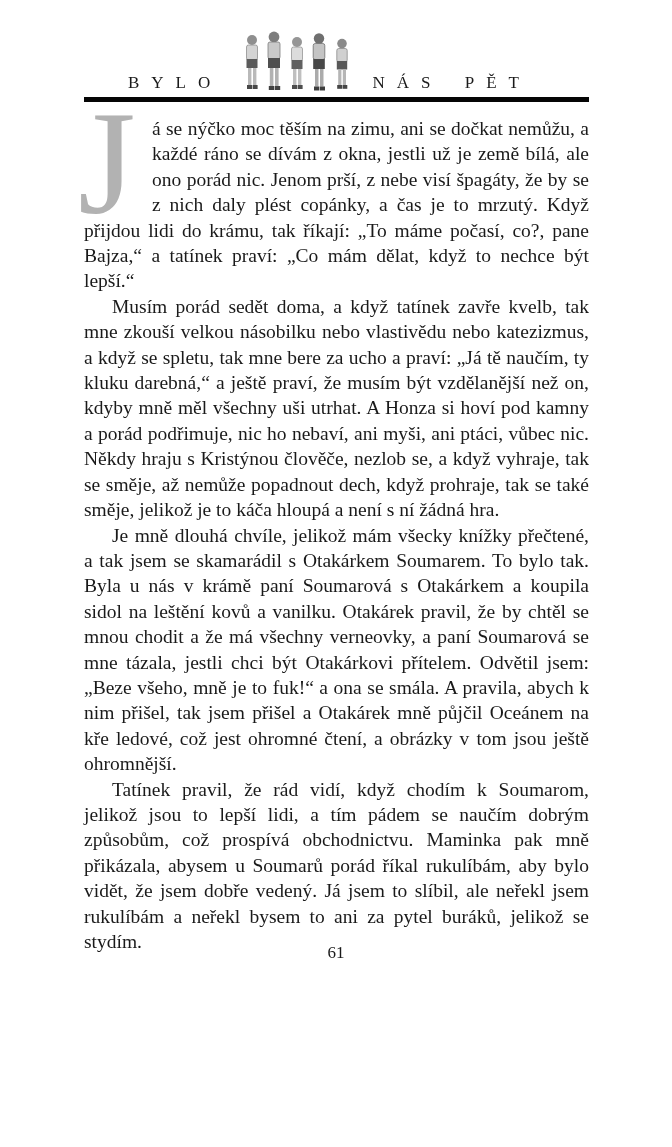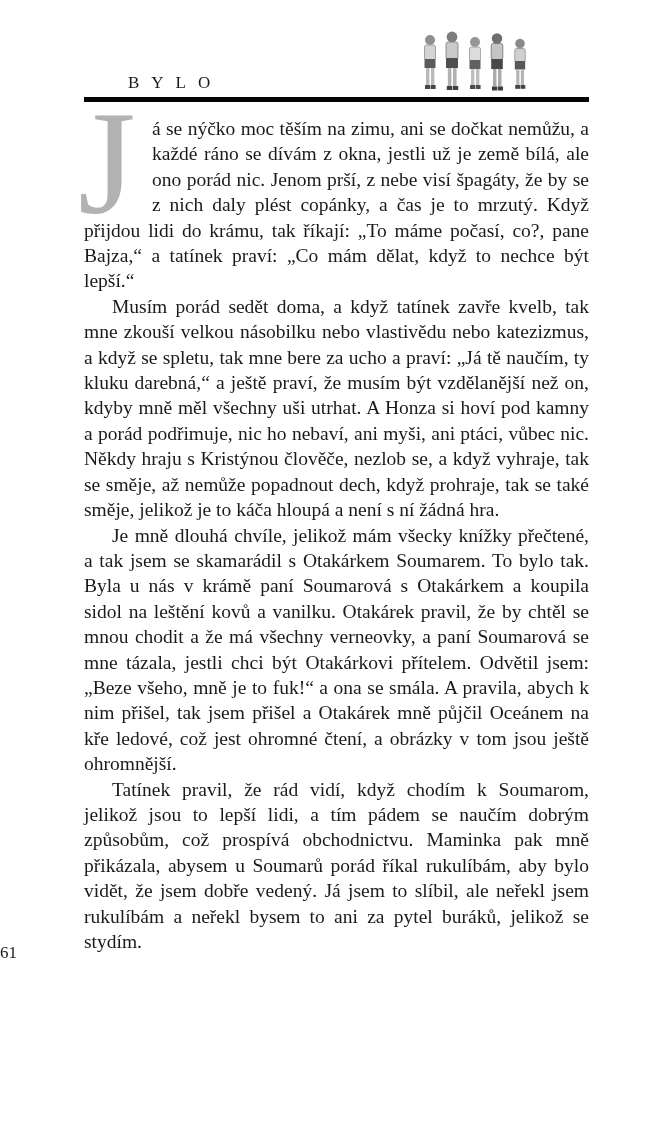--- a/index.html
+++ b/index.html
@@ -80,20 +80,21 @@
     color: #b2b2b2;
     font-family: "Liberation Serif", serif;
   }
 
   
   .page-number {
     position: absolute;
     left: 0;
     right: 0;
     bottom: 62px;
+    text-align: center;
     font-size: 17px;
     color: #1a1a1a;
   }
 </style>
 </head>
 <body>
 
 <div class="page">
   <div class="content">
 
@@ -149,20 +150,21 @@
               <rect x="2.8" y="10.5" width="10.4" height="13.5" rx="2" fill="#d0d0d0" stroke="#8a8a8a" stroke-width="0.8"></rect>
               <rect x="2.8" y="23" width="10.4" height="8.5" fill="#585858"></rect>
               <rect x="4.2" y="31.5" width="3.2" height="15.5" fill="#b5b5b5"></rect>
               <rect x="8.8" y="31.5" width="3.2" height="15.5" fill="#b5b5b5"></rect>
               <rect x="3.2" y="47" width="4.8" height="3.8" fill="#454545"></rect>
               <rect x="8.5" y="47" width="4.8" height="3.8" fill="#454545"></rect>
             </g>
           </svg>
         </span>
 
+        <span class="running-title">NÁS PĚT</span>
       </div>
       <div class="rule"></div>
     </header>
 
     <main class="body-text">
       <p class="para para-first">
         <span class="dropcap-box">
             <span class="dropcap-glyph">J</span>
           </span><span>á se nýčko moc těším na zimu, ani se dočkat nemůžu, a každé ráno se dívám z okna, jestli už je země bílá, ale ono porád nic. Jenom prší, z nebe visí špagáty, že by se z nich daly plést copánky, a čas je to mrzutý. Když přijdou lidi do krámu, tak říkají: „To máme počasí, co?, pane Bajza,“ a tatínek praví: „Co mám dělat, když to nechce být lepší.“</span>
       </p>

